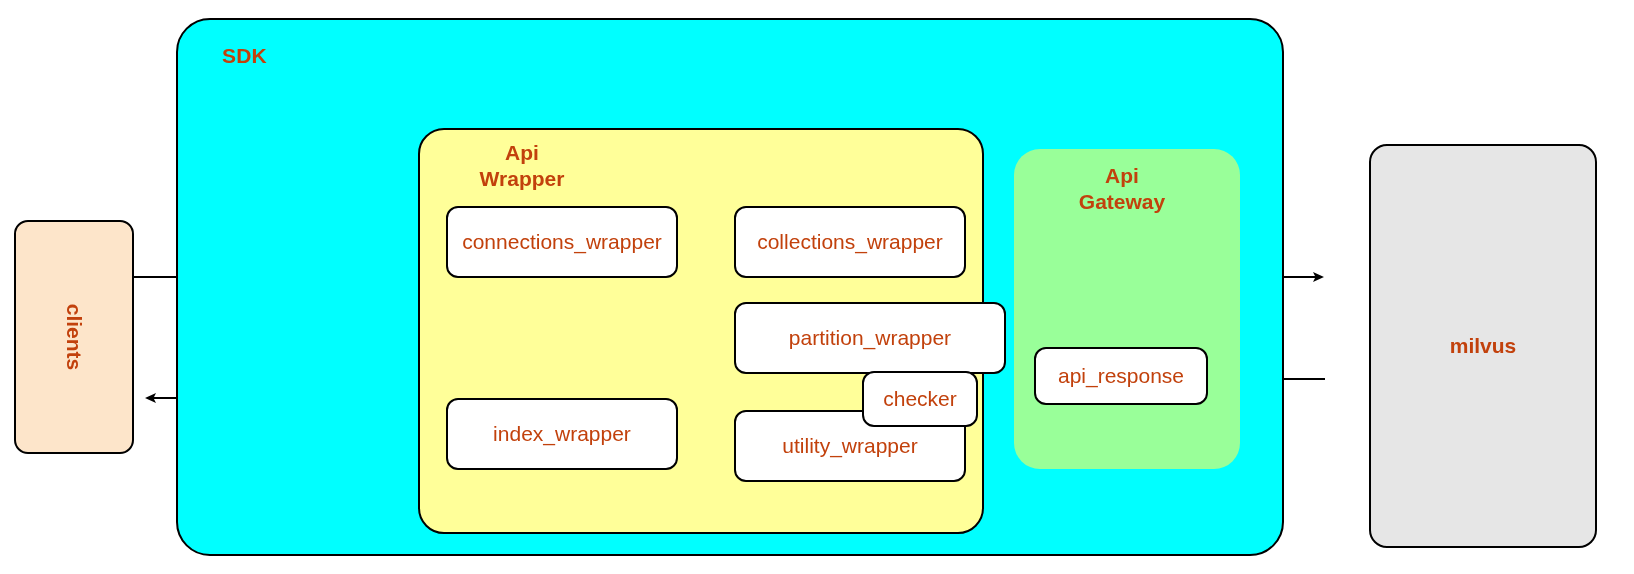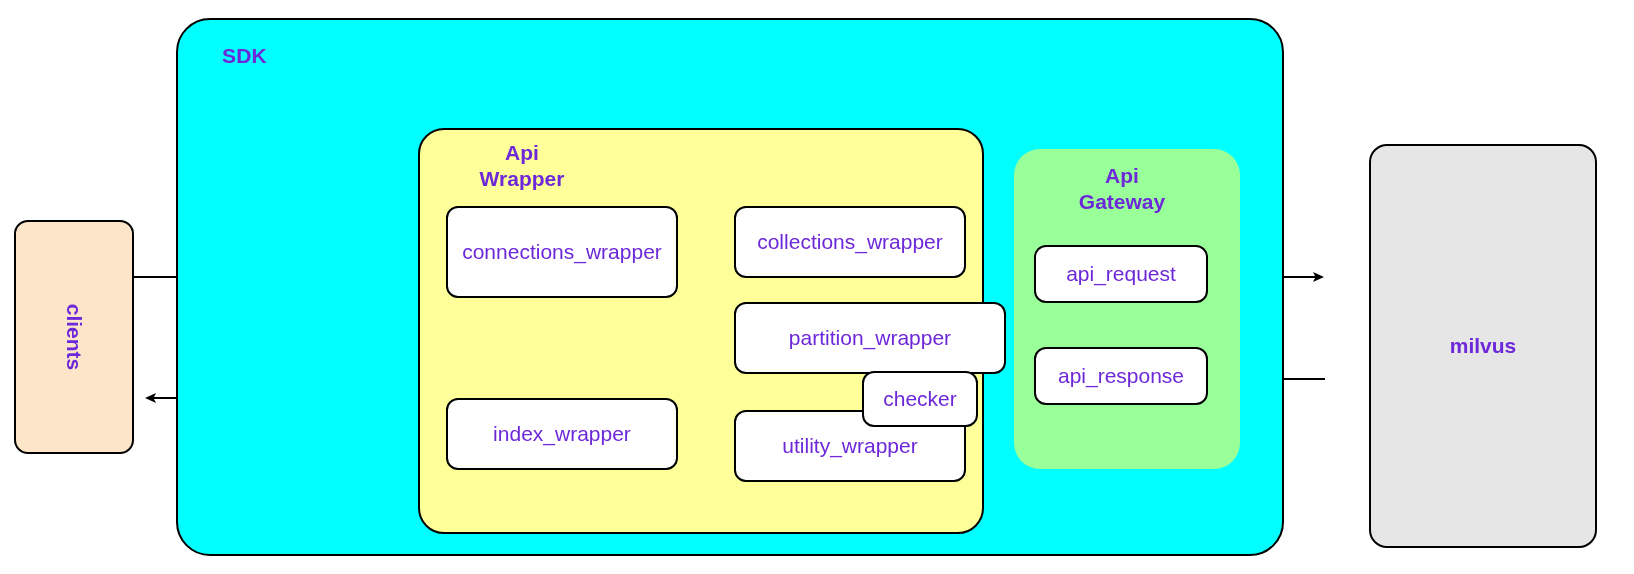--- a/index.html
+++ b/index.html
@@ -18,21 +18,21 @@
     background: #ffffff;
     overflow: hidden;
   }
   .node {
     position: absolute;
     box-sizing: border-box;
     display: flex;
     align-items: center;
     justify-content: center;
     text-align: center;
-    color: #6d28d9;
+    color: #c2410c;
   }
 
   
   .sdk-container {
     left: 176px;
     top: 18px;
     width: 1108px;
     height: 538px;
     background: #00FFFF;
     border: 2px solid #000000;
@@ -187,21 +187,21 @@
 
   <div class="node sdk-container">
     <div class="sdk-label">SDK</div>
 
     <div class="node apiwrapper-container">
       <div class="apiwrapper-label">
         <div>Api</div>
         <div>Wrapper</div>
       </div>
 
-      <div class="node leaf" style="left:26px; top:76px; width:232px; height:92px;">
+      <div class="node leaf" style="left:26px; top:76px; width:232px; height:72px;">
         <span>connections_wrapper</span>
       </div>
       <div class="node leaf" style="left:314px; top:76px; width:232px; height:72px;">
         <span>collections_wrapper</span>
       </div>
       <div class="node leaf" style="left:314px; top:172px; width:272px; height:72px;">
         <span>partition_wrapper</span>
       </div>
       <div class="node leaf" style="left:26px; top:268px; width:232px; height:72px;">
         <span>index_wrapper</span>
@@ -214,23 +214,20 @@
     <div class="node leaf checker-box" style="left:684px; top:334px;">
       <span>checker</span>
     </div>
 
     <div class="node apigateway-container" style="left:836px; top:129px;">
       <div class="apigateway-label">
         <div>Api</div>
         <div>Gateway</div>
       </div>
 
-      <div class="node leaf" style="left:20px; top:96px; width:174px; height:58px;">
-        <span>api_request</span>
-      </div>
       <div class="node leaf" style="left:20px; top:198px; width:174px; height:58px;">
         <span>api_response</span>
       </div>
     </div>
   </div>
 
   <div class="node milvus-box">
     <span>milvus</span>
   </div>
 

